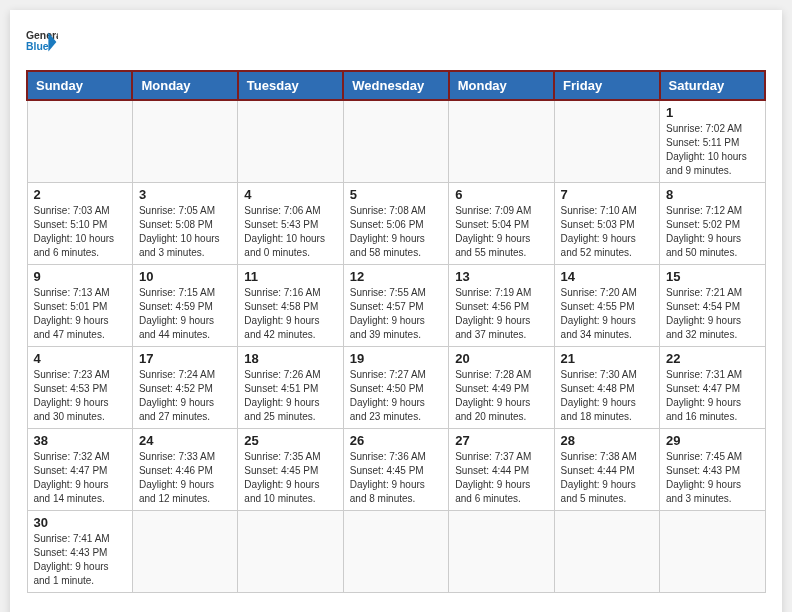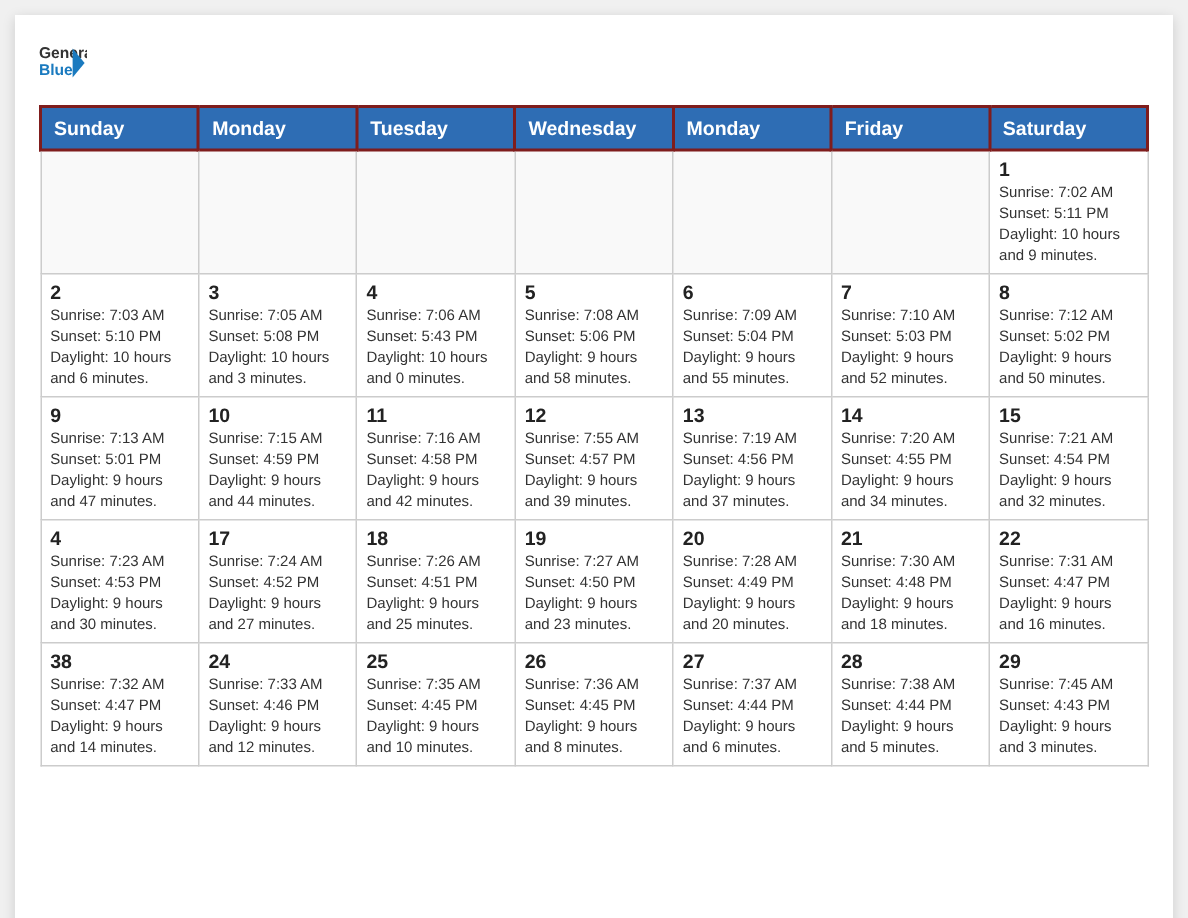--- a/index.html
+++ b/index.html
@@ -302,15 +302,29 @@
 Sunset: 4:44 PM
 Daylight: 9 hours and 5 minutes.</div>
           </td>
           <td>
             <span class="day-number">29</span>
             <div class="day-info">Sunrise: 7:45 AM
 Sunset: 4:43 PM
 Daylight: 9 hours and 3 minutes.</div>
           </td>
         </tr>
+        <tr class="last-row">
+          <td>
+            <span class="day-number">30</span>
+            <div class="day-info">Sunrise: 7:41 AM
+Sunset: 4:43 PM
+Daylight: 9 hours and 1 minute.</div>
+          </td>
+          <td class="empty-cell"></td>
+          <td class="empty-cell"></td>
+          <td class="empty-cell"></td>
+          <td class="empty-cell"></td>
+          <td class="empty-cell"></td>
+          <td class="empty-cell"></td>
+        </tr>
       </tbody>
   </table>
 </div>
 
 </body></html>

